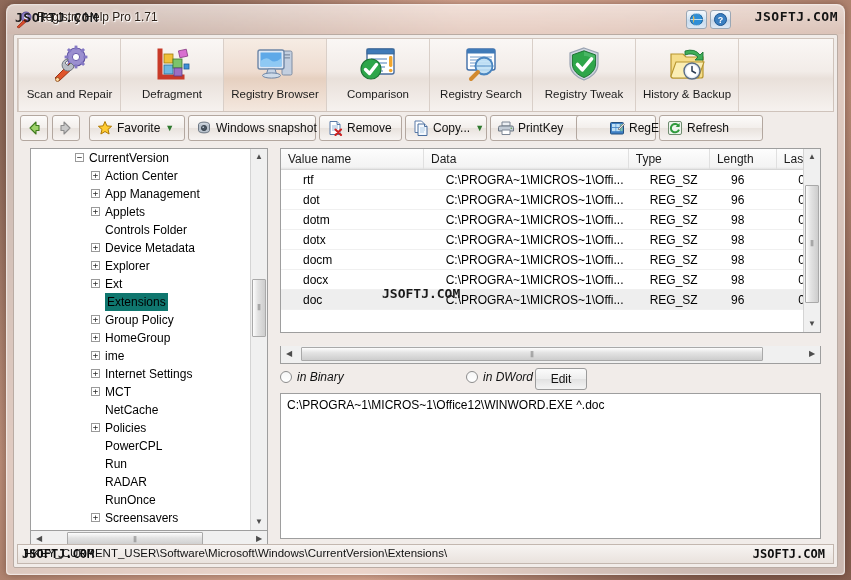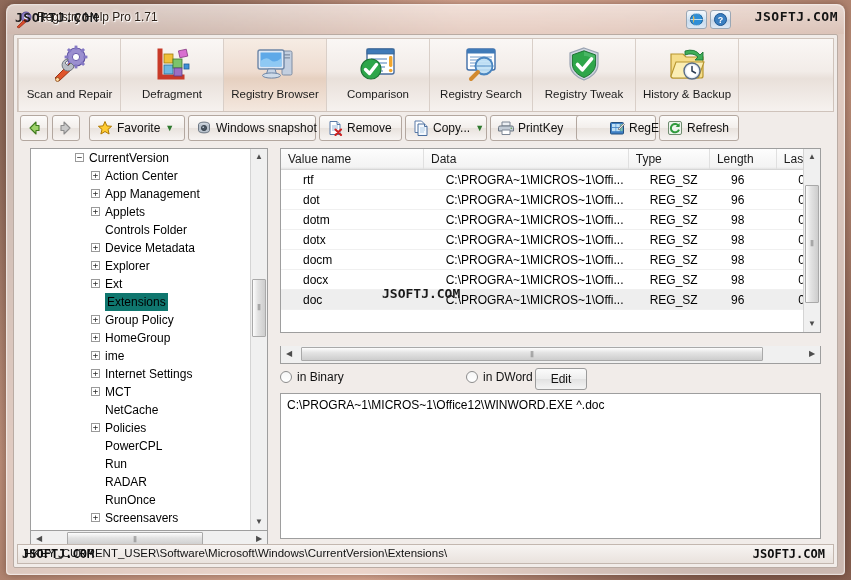--- a/index.html
+++ b/index.html
@@ -202,21 +202,21 @@
     position: absolute; left: 266px; right: 16px; top: 311px; height: 18px;
     background: #f0f0f0; border: 1px solid #9e9e9e;
   }
 
   
   #radio-row {
     position: absolute; left: 266px; top: 333px; right: 16px; height: 24px;
   }
   .radio {
     position: absolute; top: 2px; display: flex; align-items: center; gap: 5px;
-    font-size: 12px; color: #111; cursor: default;
+    font-size: 12px; color: #111; cursor: default; font-style: italic;
   }
   .radio .dot {
     width: 12px; height: 12px; border-radius: 50%;
     border: 1px solid #8d8d8d;
     background: linear-gradient(to bottom,#f6f6f6,#ffffff);
     position: relative;
   }
   .radio.on .dot::after {
     content: ""; position: absolute; left: 3px; top: 3px;
     width: 6px; height: 6px; border-radius: 50%; background: #3e3e3e;
@@ -483,21 +483,21 @@
           <rect x="3" y="4" width="3.6" height="3.2"></rect>
               <rect x="7.2" y="4" width="3.6" height="3.2"></rect>
           <rect x="3" y="8" width="3.6" height="3.2"></rect>
               <rect x="7.2" y="8" width="3.6" height="3.2"></rect>
         </g>
         <rect x="11.4" y="4" width="2.2" height="7.2" fill="#7fc4a8"></rect>
         <path d="M9 9 L14.5 3.5 L15.5 4.5 L10 10 Z" fill="#e8e8e8" stroke="#6a6a6a" stroke-width="0.7"></path>
           </svg>
           <span>RegEdit</span>
         </div>
-        <div class="tb-btn" style="left: 642px; width: 80px;">
+        <div class="tb-btn" style="left: 642px; width: 104px;">
           <svg width="16" height="16" viewBox="0 0 16 16" style="flex:none">
             <rect x="1.5" y="1.5" width="13" height="13" rx="1.5" fill="#eef5ee" stroke="#6f8c6f" stroke-width="1"></rect>
         <path d="M11.8 6.2 A4.2 4.2 0 1 0 12 9.6" fill="none" stroke="#2f9a3c" stroke-width="2"></path>
         <path d="M12.6 3 L12.6 7 L8.6 7 Z" fill="#2f9a3c"></path>
           </svg>
           <span>Refresh</span>
         </div>
       </div>
 
     <div id="tree-pane">

